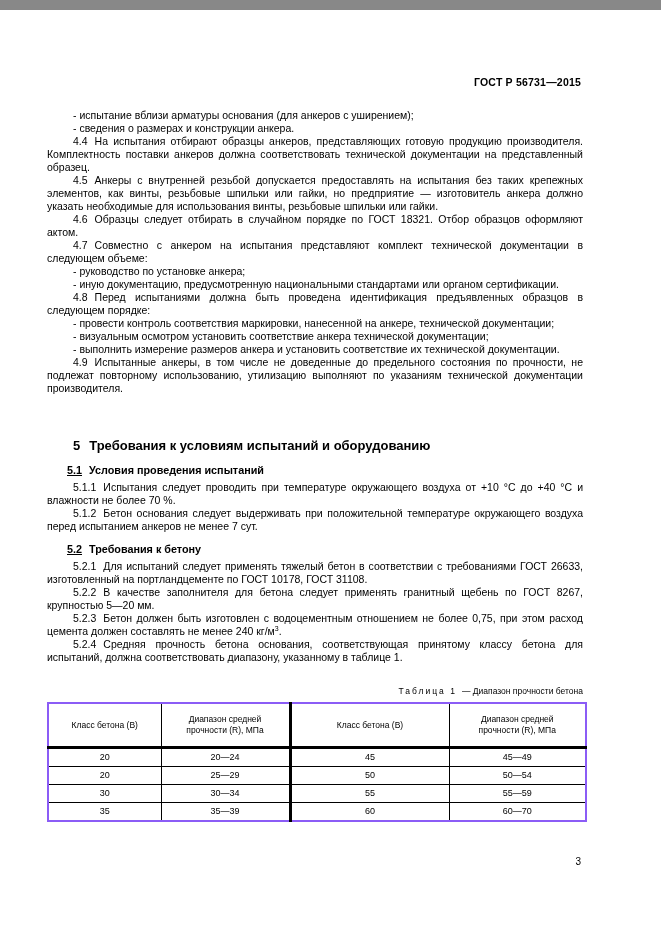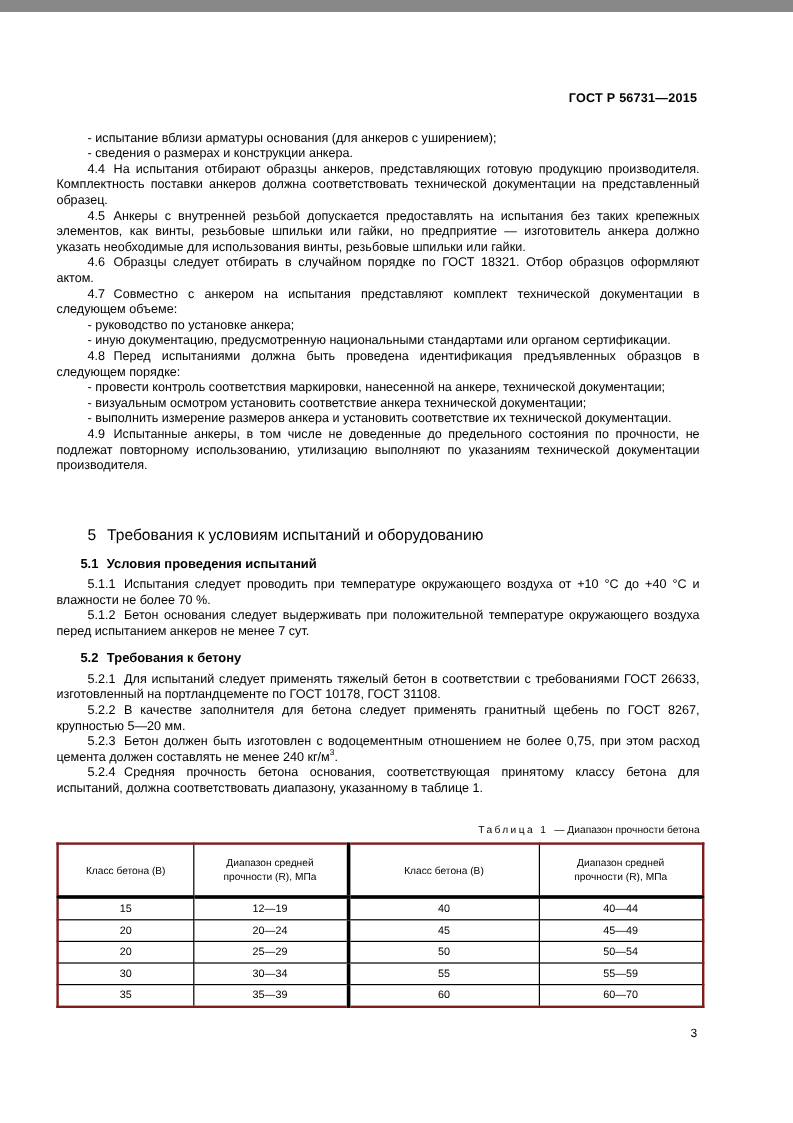--- a/index.html
+++ b/index.html
@@ -26,34 +26,34 @@
     font-size:10.5px;
     line-height:13px;
     text-align:justify;
   }
   .para { margin:0; text-indent:26px; }
   .pnum { margin-right:7px; }
   .h1 {
     margin:42px 0 0 0;
     font-size:13px;
     line-height:17px;
-    font-weight:normal;
+    font-weight:bold;
     text-indent:26px;
     text-align:left;
   }
   .h1 .pnum { margin-right:9px; }
   .h2 {
     margin:10px 0 4px 0;
     font-size:10.8px;
     line-height:13px;
     font-weight:bold;
     text-indent:20px;
     text-align:left;
   }
-  .h2 .pnum { margin-right:7px; }
+  .h2 .pnum { margin-right:7px;text-decoration:underline; }
   sup.cube { font-size:7px; vertical-align:super; line-height:0; }
   .tbl-caption {
     margin:22px 0 0 0;
     font-size:8.5px;
     line-height:11px;
     text-align:right;
     text-indent:0;
   }
   .caption-label { letter-spacing:2px; }
   .caption-rest { margin-left:5px; }
@@ -64,21 +64,21 @@
     margin-top:5px;
   }
   table.strength th, table.strength td {
     border:1px solid #000;
     font-weight:normal;
     text-align:center;
     vertical-align:middle;
     padding:0;
     overflow:hidden;
   }
-  table.strength { border:2px solid #7f1d1d; }
+  table.strength { border:2px solid #8b5cf6; }
   table.strength thead th {
     font-size:8.5px;
     line-height:11px;
     height:38px;
     padding:2px 10px;
     border-bottom:3px solid #000;
   }
   table.strength tbody td {
     font-size:9px;
     line-height:11px;
@@ -145,26 +145,20 @@
       <thead>
         <tr>
           <th>Класс бетона (В)</th>
           <th>Диапазон средней прочности (R), МПа</th>
           <th class="mid">Класс бетона (В)</th>
           <th>Диапазон средней прочности (R), МПа</th>
         </tr>
       </thead>
       <tbody>
         <tr>
-          <td>15</td>
-          <td>12—19</td>
-          <td class="mid">40</td>
-          <td>40—44</td>
-        </tr>
-        <tr>
           <td>20</td>
           <td>20—24</td>
           <td class="mid">45</td>
           <td>45—49</td>
         </tr>
         <tr>
           <td>20</td>
           <td>25—29</td>
           <td class="mid">50</td>
           <td>50—54</td>

